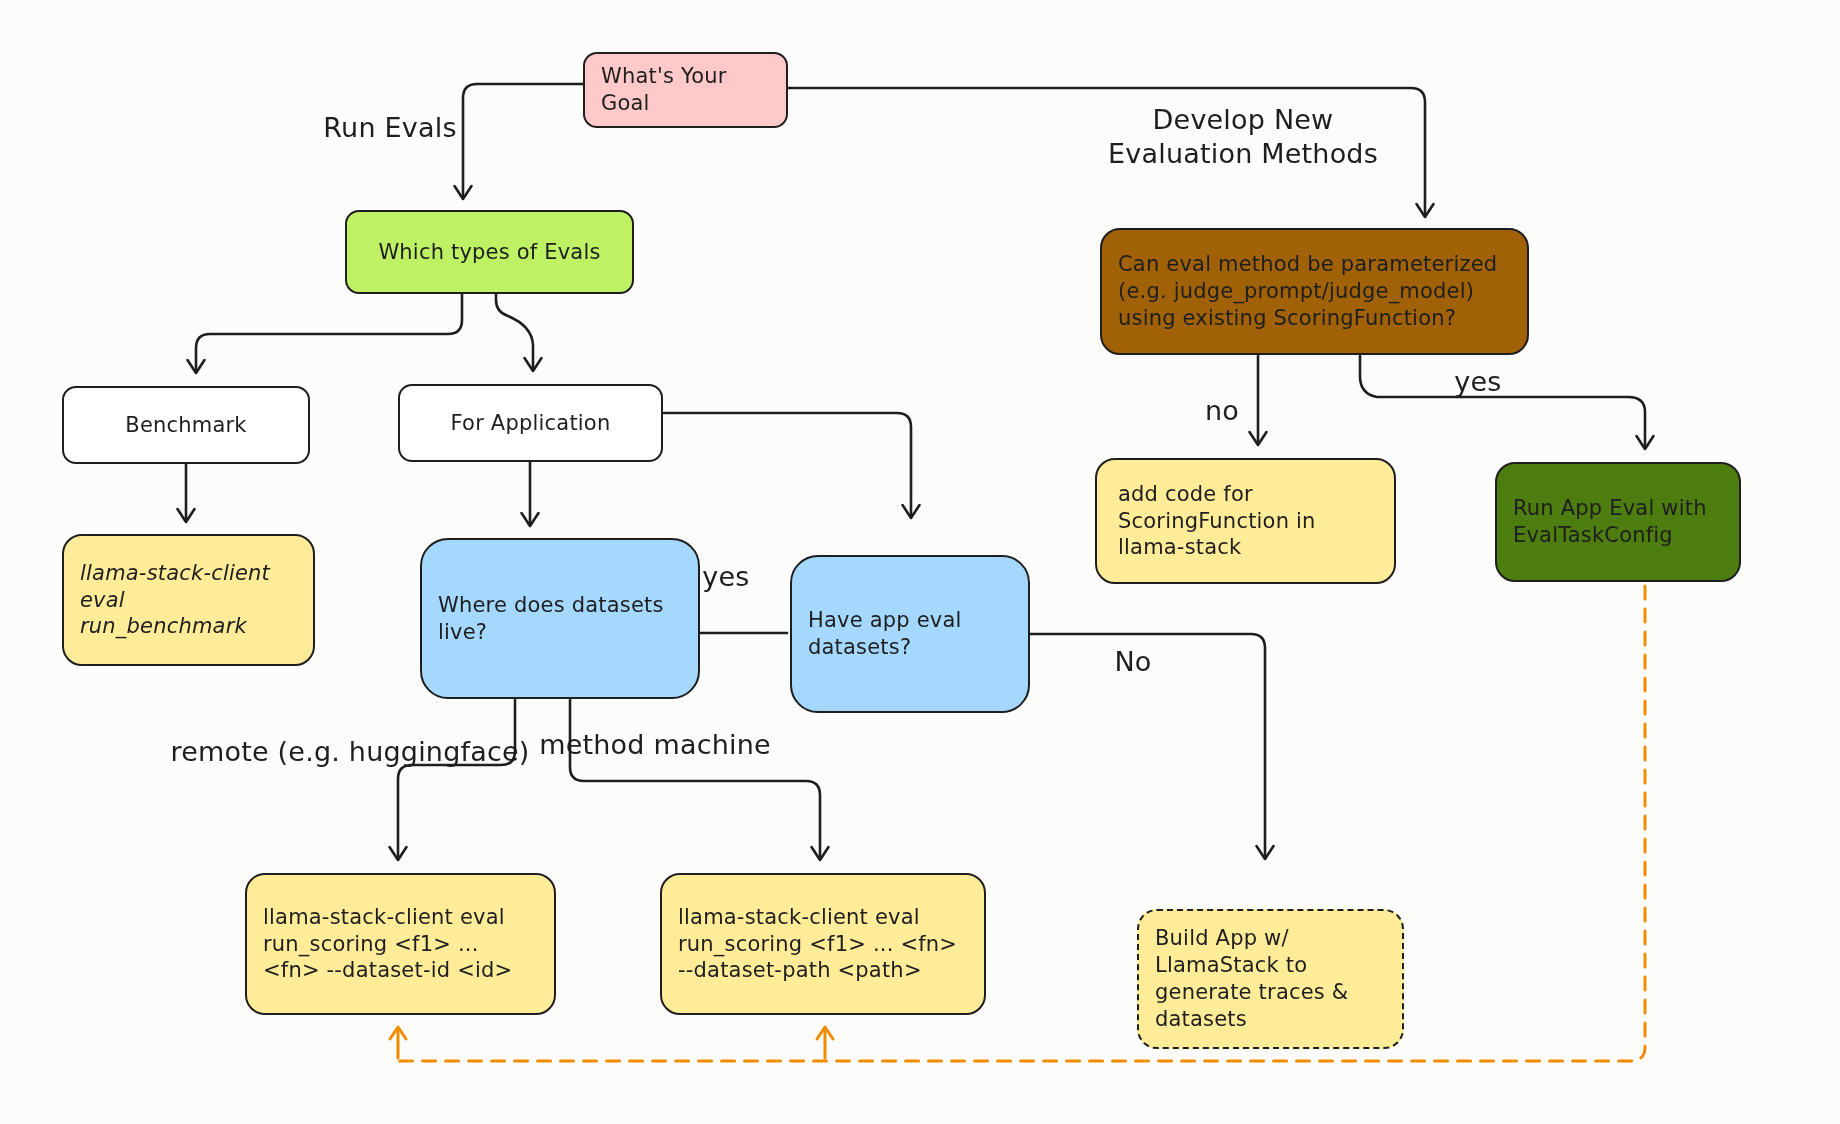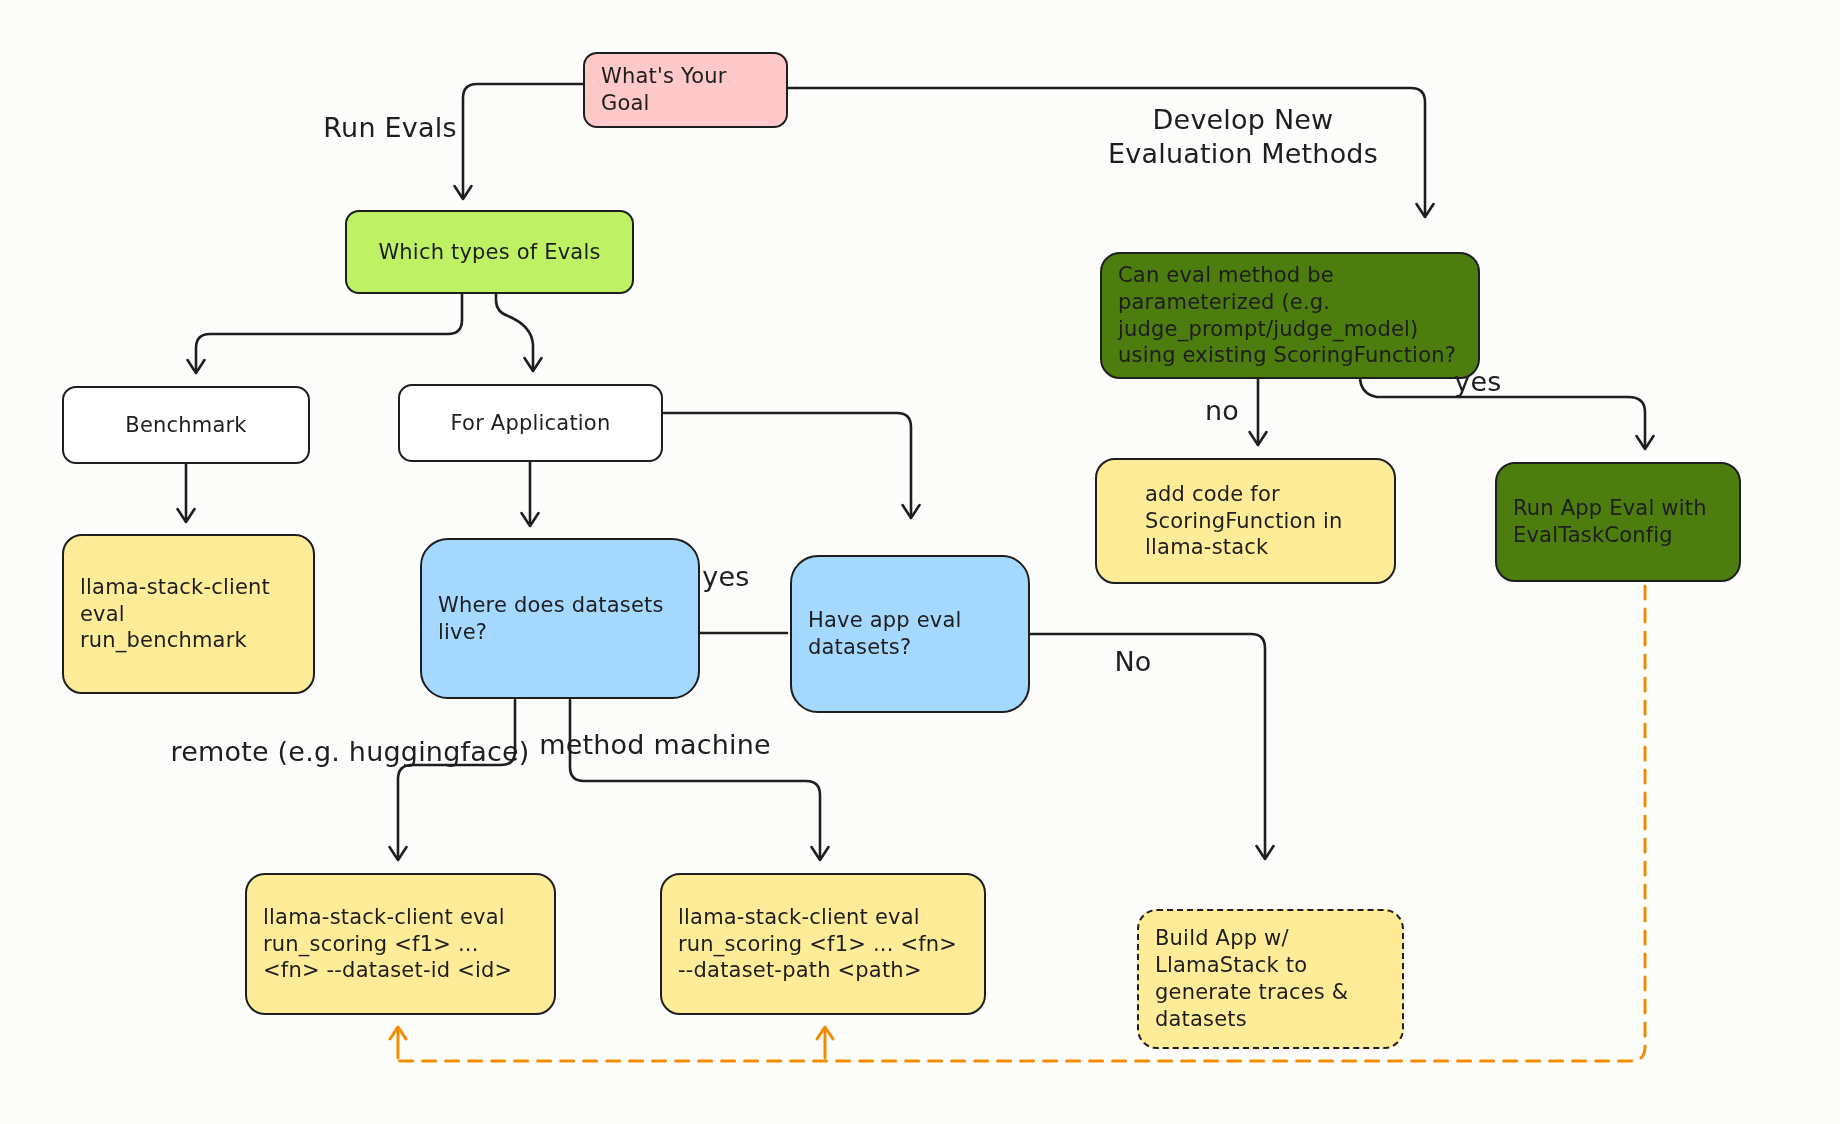--- a/index.html
+++ b/index.html
@@ -24,21 +24,21 @@
     text-align:left;
     font-size:21px;line-height:1.28;
     padding:8px 16px;
     background:#ffffff;
     color:#1e1e1e;
     letter-spacing:.2px;
   }
   .node.small-r{border-radius:14px;}
   .node.big-r{border-radius:28px;}
   .node.dashed{border-style:dashed;margin-top:37px;}
-  .node.pad-wide{padding:8px 48px;}
+  .node.pad-wide{padding:8px 21px;}
   .edge-label{
     position:absolute;
     transform:translate(-50%,-50%);
     font-size:27px;
     white-space:nowrap;
     text-align:center;
     color:#1e1e1e;
     letter-spacing:.2px;
   }
   .edge-label.two-line{white-space:normal;width:270px;line-height:1.25;}
@@ -82,27 +82,27 @@
   </svg>
 
   <div class="node small-r" style="left: 583px; top: 52px; width: 205px; height: 76px; background: rgb(255, 201, 201);">What's Your Goal</div>
 
   <div class="node small-r" style="left: 345px; top: 210px; width: 289px; height: 84px; background: #bef264;">Which types of Evals</div>
 
   <div class="node small-r" style="left: 62px; top: 386px; width: 248px; height: 78px; background: rgb(255, 255, 255);">Benchmark</div>
 
   <div class="node small-r" style="left: 398px; top: 384px; width: 265px; height: 78px; background: rgb(255, 255, 255);">For Application</div>
 
-  <div class="node" style="left: 62px; top: 534px; width: 253px; height: 160px; background: rgb(255, 236, 153);">llama-stack-client eval run_benchmark</div>
+  <div class="node" style="left: 62px; top: 534px; width: 253px; height: 132px; background: rgb(255, 236, 153); font-style: italic;">llama-stack-client eval run_benchmark</div>
 
   <div class="node big-r" style="left: 420px; top: 538px; width: 280px; height: 161px; background: rgb(165, 216, 255);">Where does datasets live?</div>
 
   <div class="node big-r" style="left: 790px; top: 555px; width: 240px; height: 158px; background: rgb(165, 216, 255);">Have app eval datasets?</div>
 
-  <div class="node" style="left: 1100px; top: 228px; width: 380px; height: 127px; background: #4d7c0f; margin-top: 24px;">Can eval method be parameterized (e.g. judge_prompt/judge_model) using existing ScoringFunction?</div>
+  <div class="node" style="left: 1100px; top: 228px; width: 429px; height: 127px; background: #a16207;">Can eval method be parameterized (e.g. judge_prompt/judge_model) using existing ScoringFunction?</div>
 
   <div class="node pad-wide" style="left: 1095px; top: 458px; width: 301px; height: 126px; background: rgb(255, 236, 153);">add code for ScoringFunction in llama-stack</div>
 
   <div class="node" style="left: 1495px; top: 462px; width: 246px; height: 120px; background: #4d7c0f;">Run App Eval with EvalTaskConfig</div>
 
   <div class="node" style="left: 245px; top: 873px; width: 311px; height: 142px; background: rgb(255, 236, 153);">llama-stack-client eval run_scoring &lt;f1&gt; ... &lt;fn&gt; --dataset-id &lt;id&gt;</div>
 
   <div class="node" style="left: 660px; top: 873px; width: 326px; height: 142px; background: rgb(255, 236, 153);">llama-stack-client eval run_scoring &lt;f1&gt; ... &lt;fn&gt; --dataset-path &lt;path&gt;</div>
 
   <div class="node dashed" style="left: 1137px; top: 872px; width: 267px; height: 140px; background: rgb(255, 236, 153);">Build App w/ LlamaStack to generate traces &amp; datasets</div>

